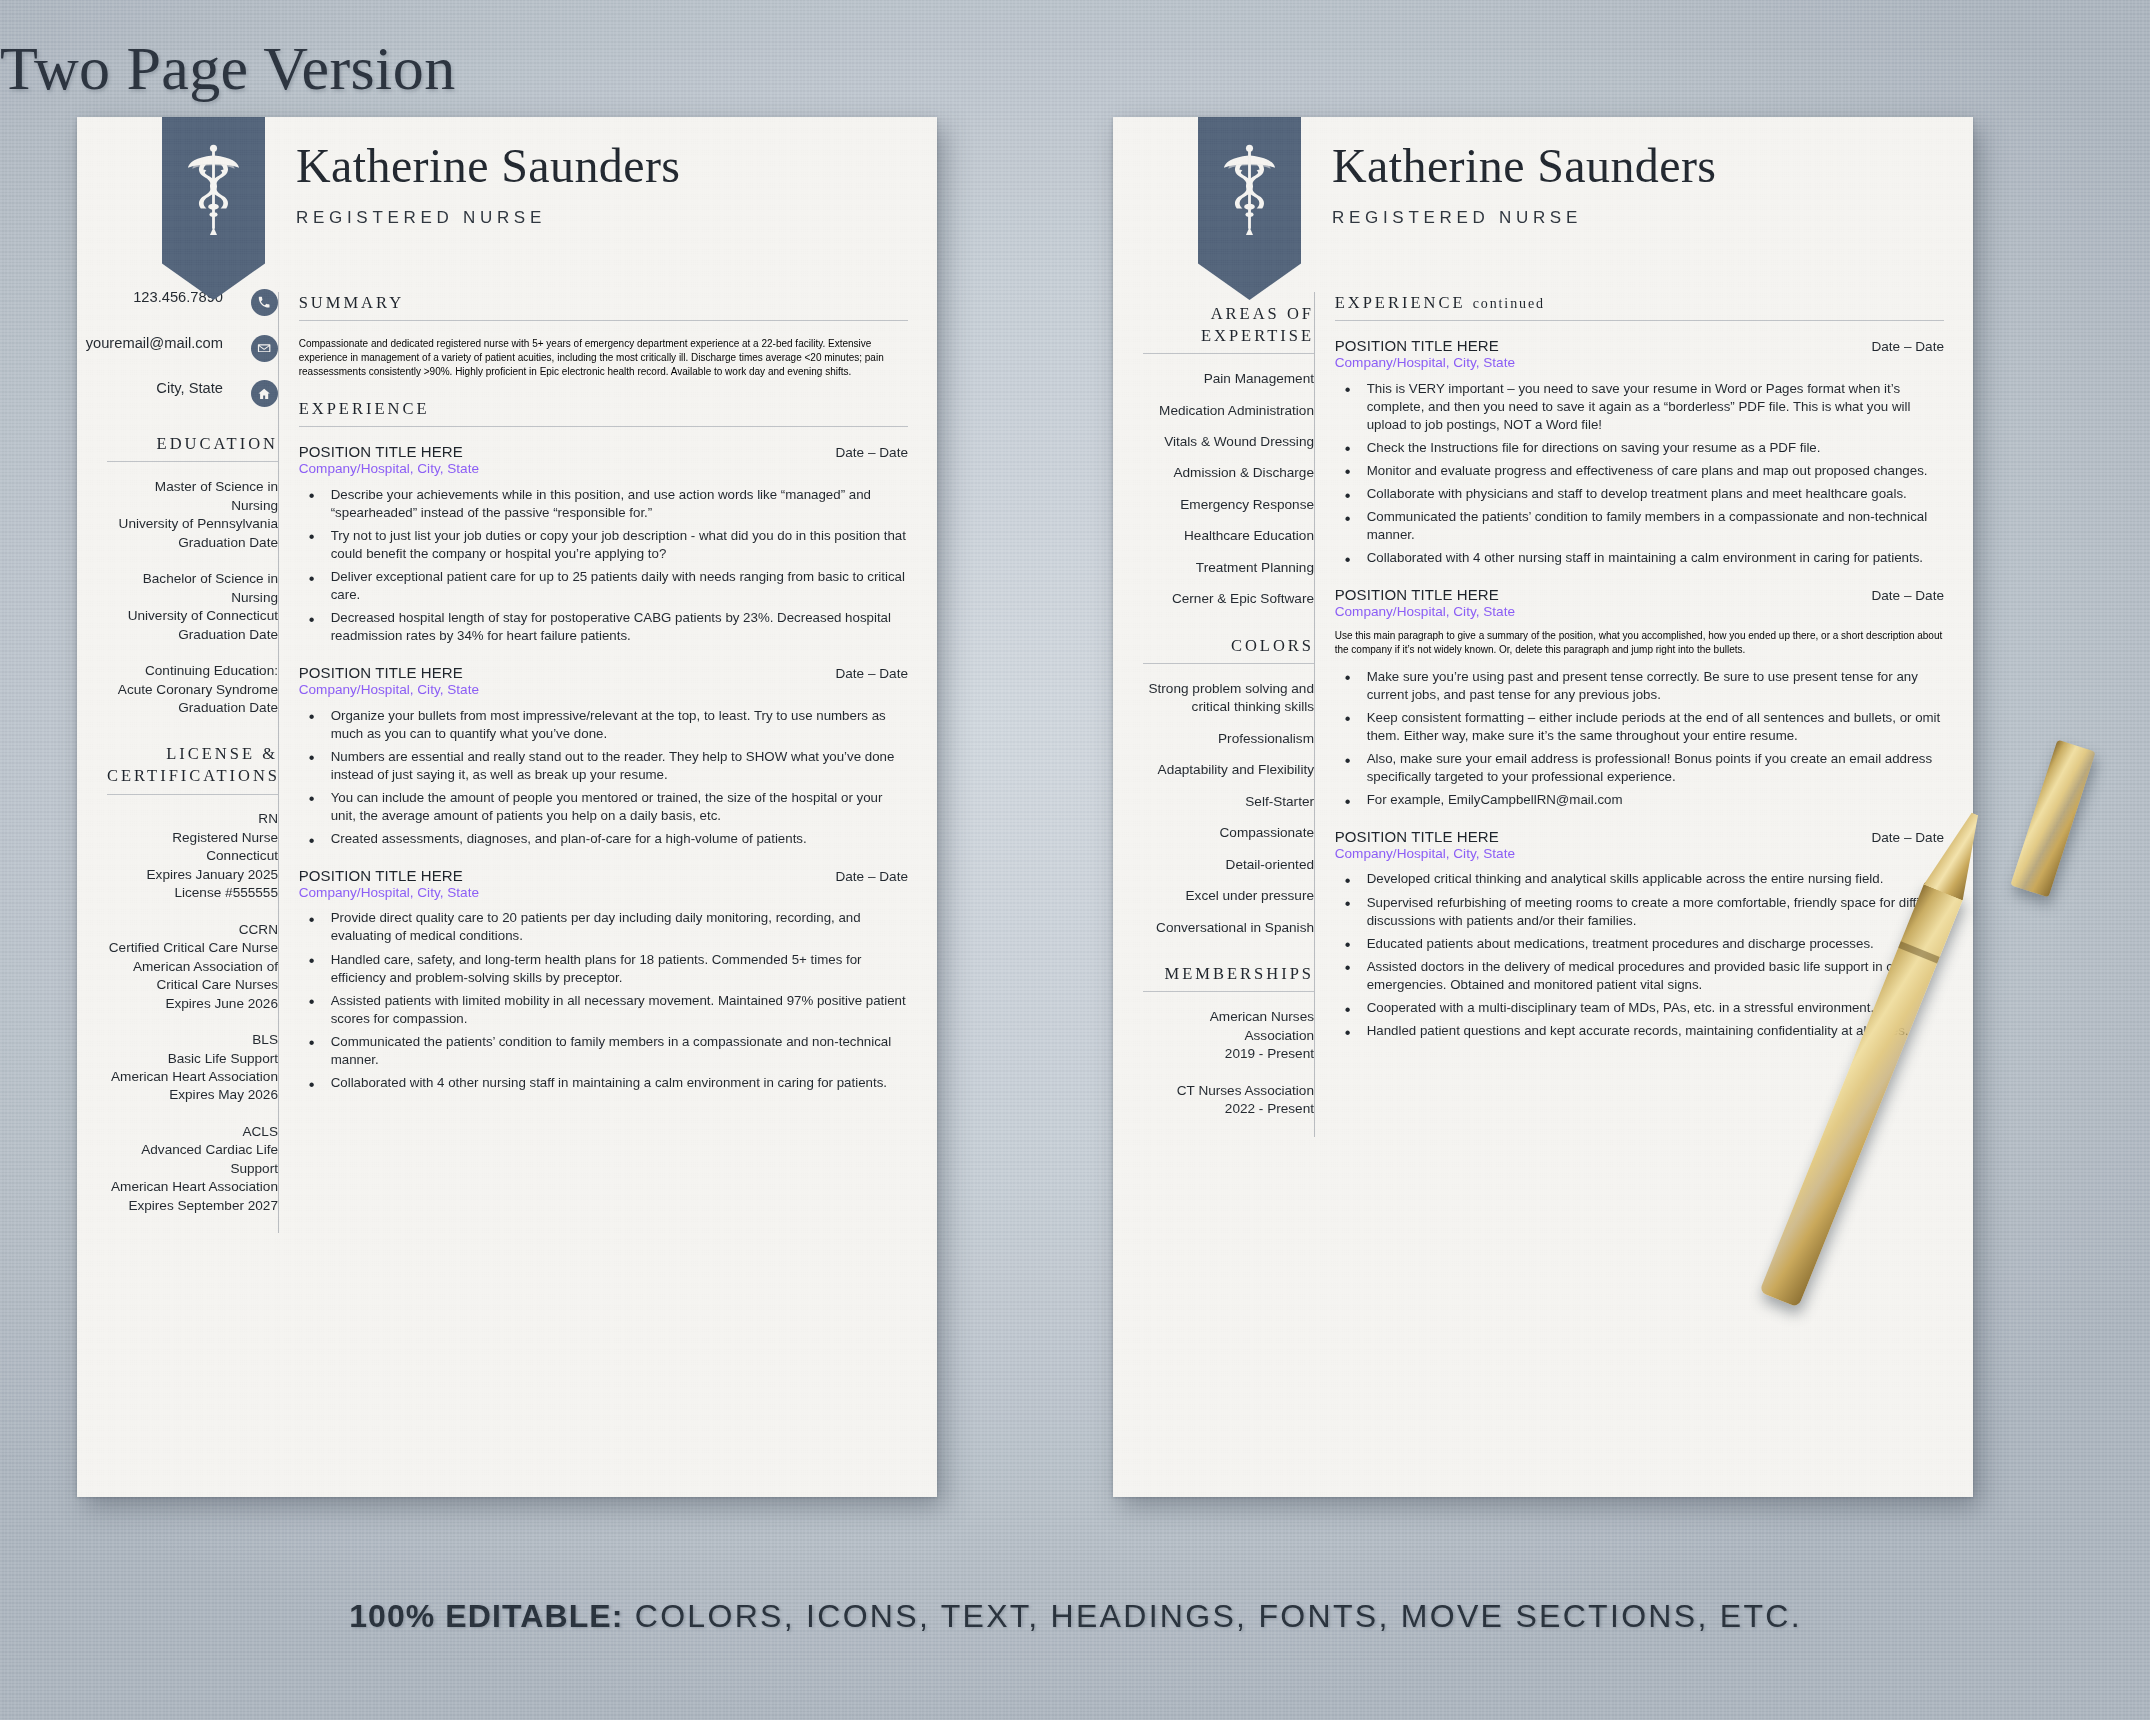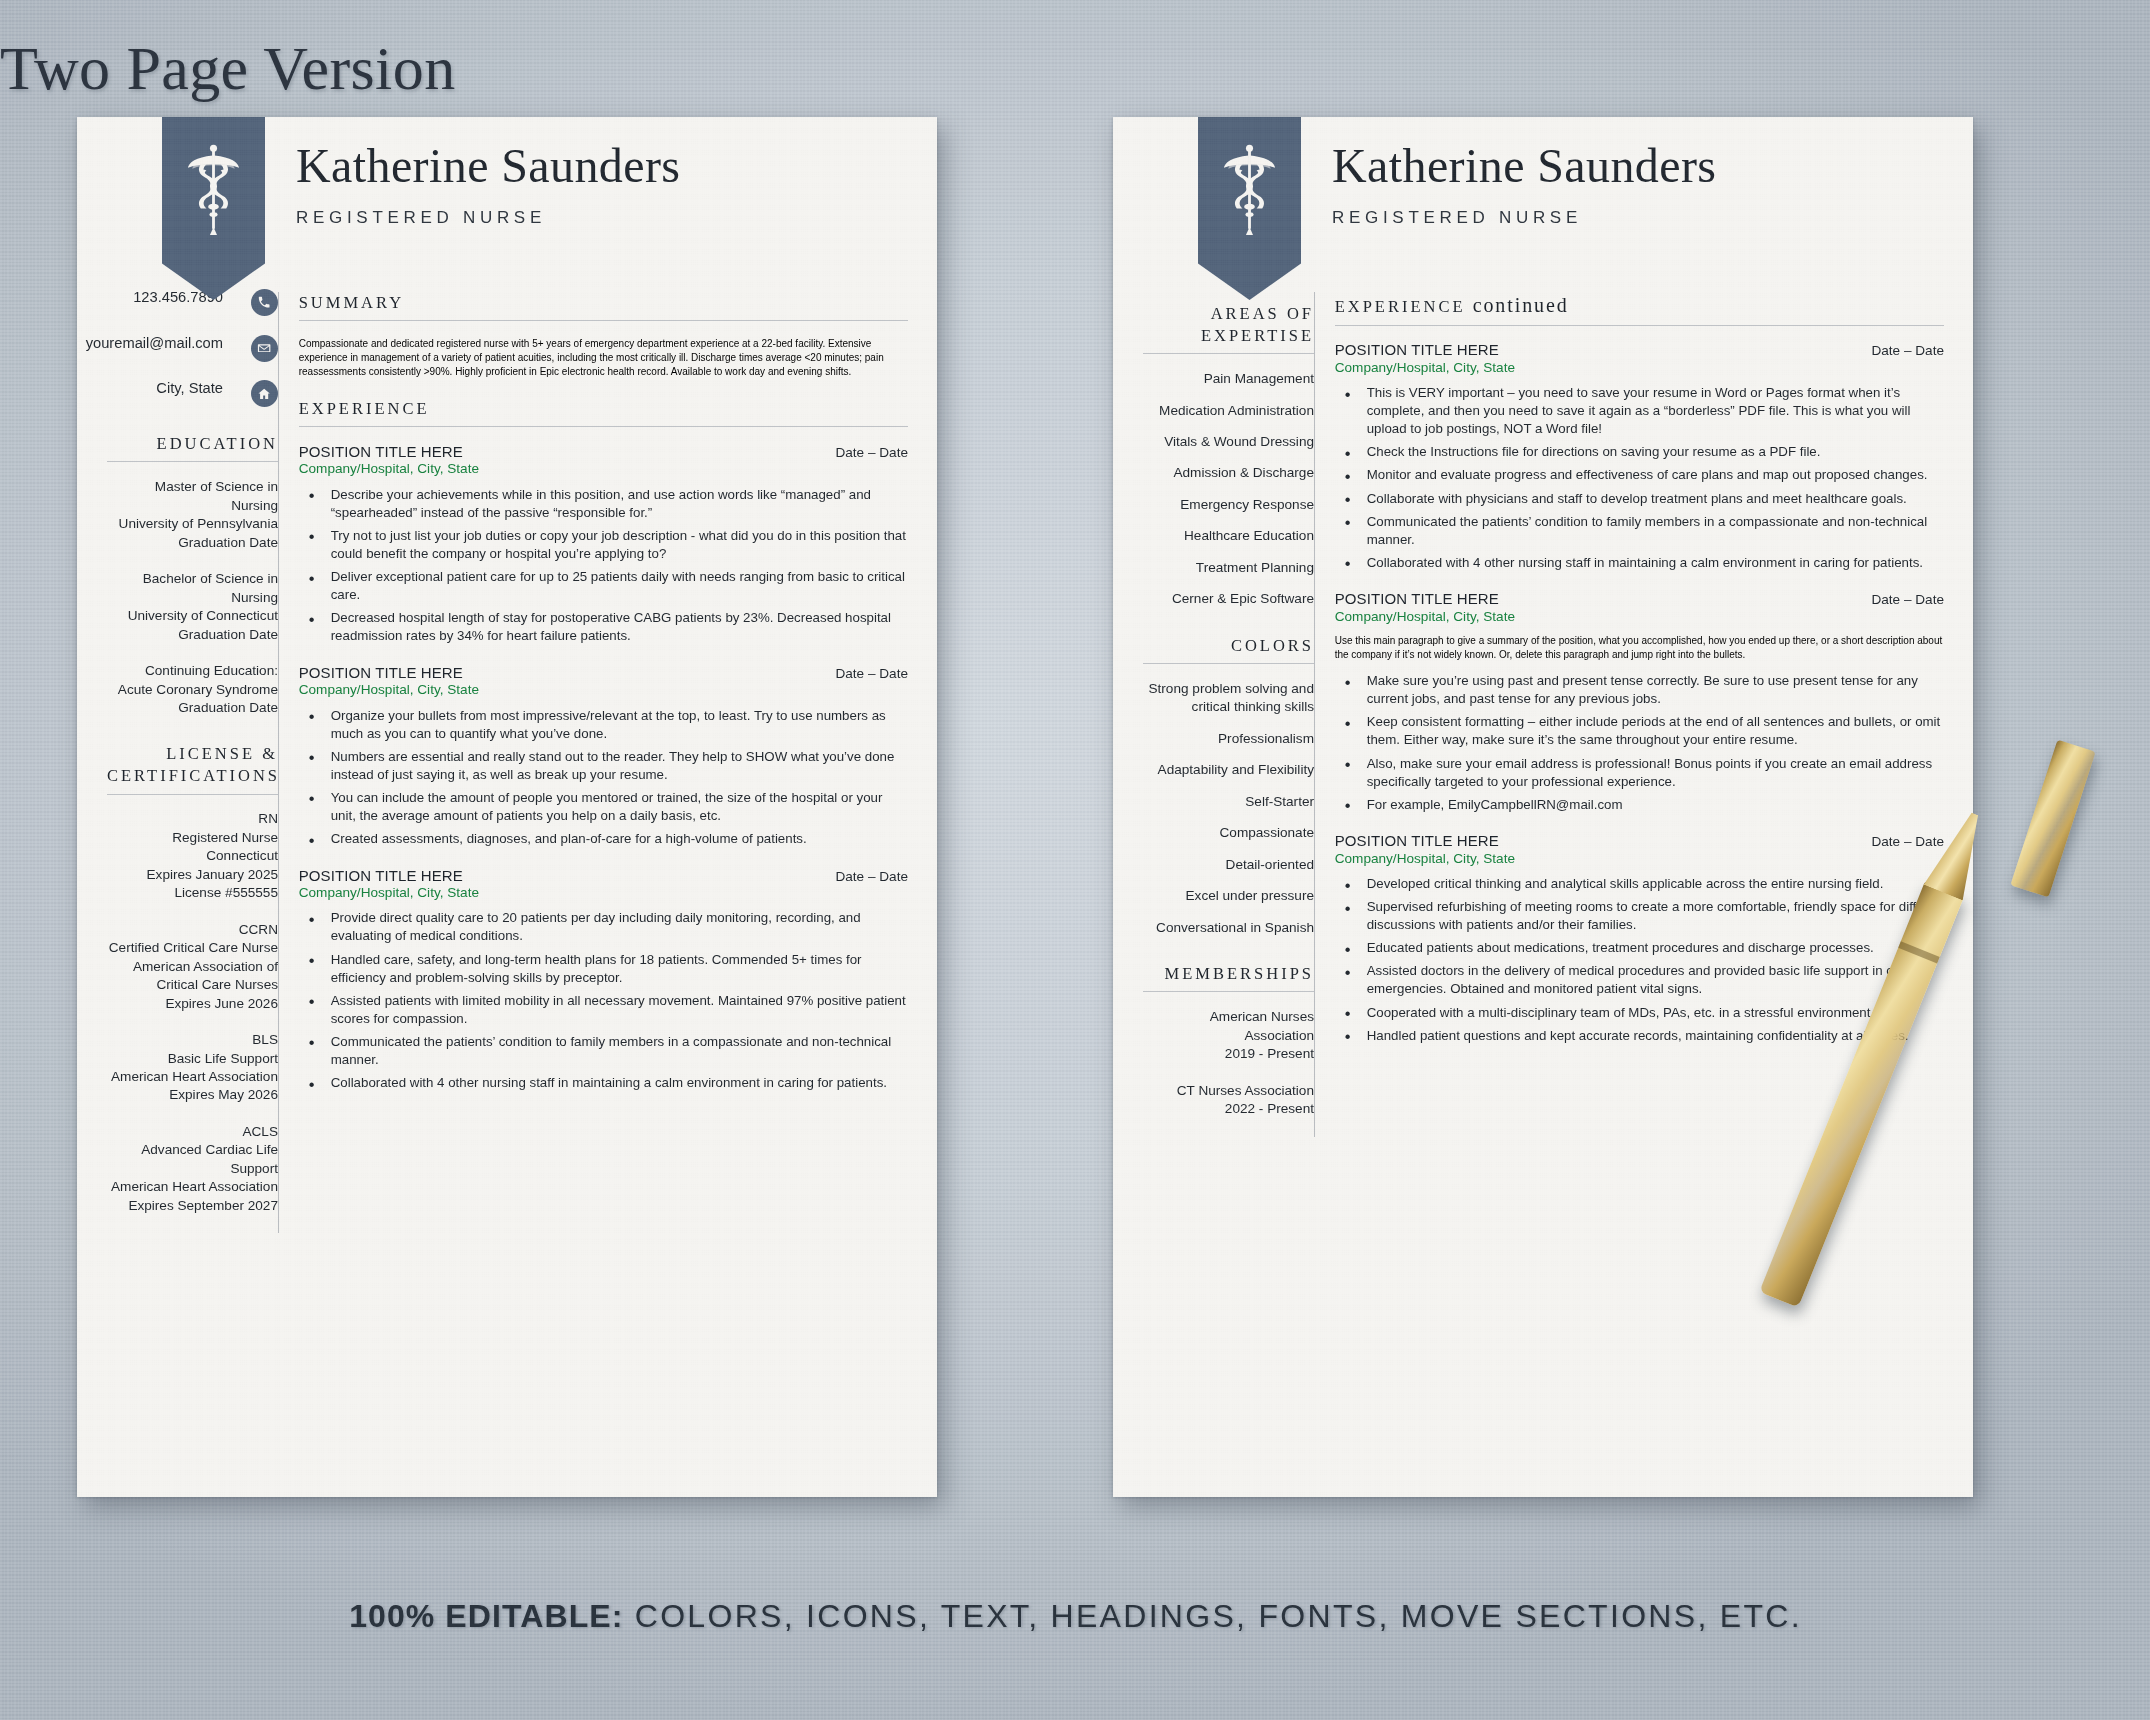--- a/index.html
+++ b/index.html
@@ -175,41 +175,41 @@
     background: #bfc2c6;
     margin: 6.5px 0 16px 0;
   }
 
   .blk { margin-bottom: 18px; font-size: 13.6px; line-height: 1.36; color: #1f252c; }
   .blk .ln { display: block; }
 
   
   .right-col .sec-head { margin-top: 2.9px; }
   .sec-head .light {
-    font-size: 20px;
+    font-size: 14px;
     letter-spacing: 1.9px;
     font-family: "Liberation Serif", serif;
   }
 
   .para {
     font-size: 10px;
     line-height: 1.42;
     color: #000000;
     margin-bottom: 18.6px;
   }
 
   .job { margin-bottom: 5.7px; }
   .job-top {
     display: flex;
     justify-content: space-between;
     align-items: baseline;
   }
   .job-title { font-size: 15px; color: #1b2129; letter-spacing: 0.1px; }
   .job-date  { font-size: 13.6px; color: #1f252c; }
-  .job-org   { font-size: 13.6px; color: #15803d; margin-top: 1.4px; }
+  .job-org   { font-size: 13.6px; color: #8b5cf6; margin-top: 1.4px; }
 
   ul.bul {
     list-style: none;
     margin: 9.3px 0 18.6px 0;
     padding: 0;
   }
   ul.bul li {
     position: relative;
     padding-left: 32px;
     font-size: 13.3px;

